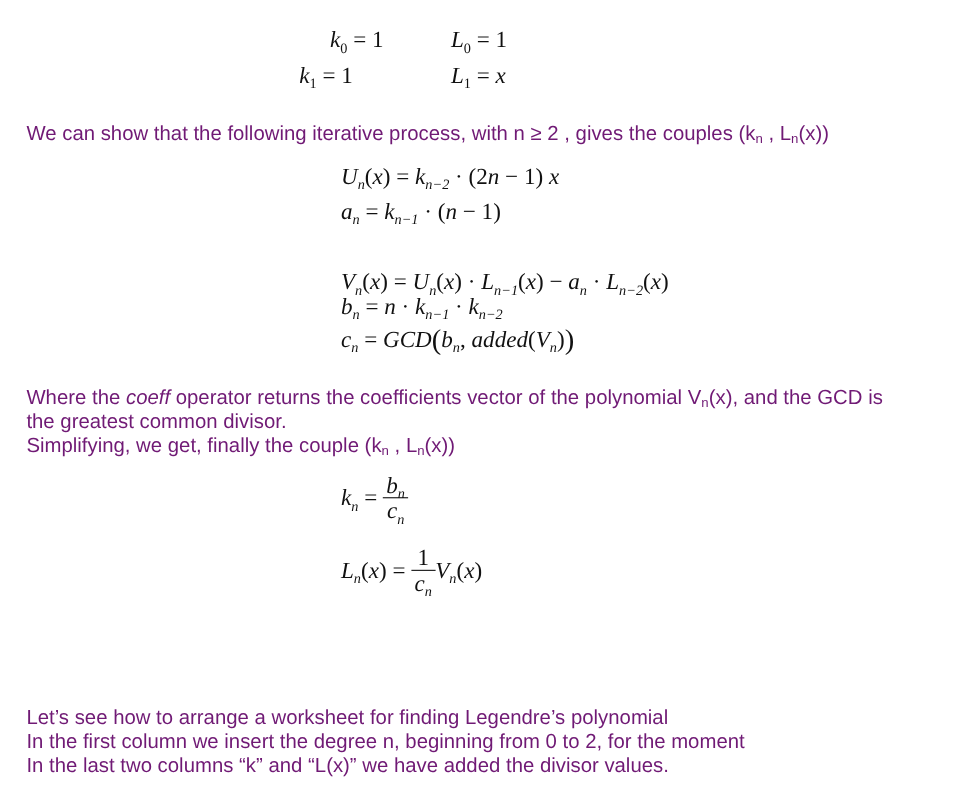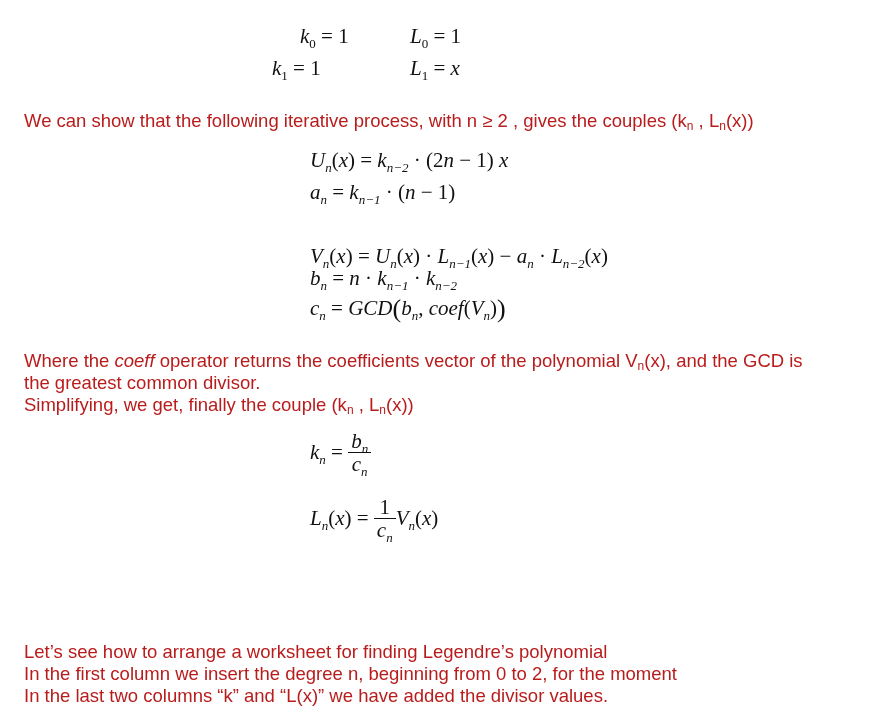--- a/index.html
+++ b/index.html
@@ -1,17 +1,17 @@
 <!DOCTYPE html>
 <html><head>
   <meta charset="utf-8">
   <style>
     html, body { margin: 0; padding: 0; background: #ffffff; }
     body { width: 887px; height: 720px; position: relative; overflow: hidden; color: #111; }
-    .prose { position: absolute; left: 24px; font-family: "Liberation Sans", sans-serif; font-size: 18.5px; line-height: 22px; color: #b91c1c; white-space: nowrap; }
+    .prose { position: absolute; left: 24px; font-family: "Liberation Sans", sans-serif; font-size: 18.5px; line-height: 22px; color: #701a75; white-space: nowrap; }
     .prose sub { font-size: 12px; vertical-align: -3px; line-height: 0; }
     .math { position: absolute; font-family: "Liberation Serif", serif; font-size: 21px; color: #111; white-space: nowrap; line-height: 24px; }
     .math i { font-style: italic; }
     .math sub { font-size: 13px; font-style: italic; vertical-align: -5px; line-height: 0; }
     .math .up { font-style: normal; }
     .frac { display: inline-block; vertical-align: middle; text-align: center; position: relative; top: -2px; }
     .frac .num { display: block; padding: 0 3px; line-height: 22px; }
     .frac .den { display: block; padding: 0 3px; line-height: 22px; border-top: 1.2px solid #111; }
     .big-paren { font-size: 26px; vertical-align: -2px; }
     em.it { font-style: italic; }
@@ -42,21 +42,21 @@
 <div class="math" style="left:310px; top:180px;">
   <i>a</i><sub>n</sub> = <i>k</i><sub>n−1</sub> · (<i>n</i> − 1)
 </div>
 <div class="math" style="left:310px; top:212px;margin-top:32px;">
   <i>V</i><sub>n</sub>(<i>x</i>) = <i>U</i><sub>n</sub>(<i>x</i>) · <i>L</i><sub>n−1</sub>(<i>x</i>) − <i>a</i><sub>n</sub> · <i>L</i><sub>n−2</sub>(<i>x</i>)
 </div>
 <div class="math" style="left:310px; top:266px;">
   <i>b</i><sub>n</sub> = <i>n</i> · <i>k</i><sub>n−1</sub> · <i>k</i><sub>n−2</sub>
 </div>
 <div class="math" style="left:310px; top:296px;">
-  <i>c</i><sub>n</sub> = <i>GCD</i><span class="big-paren">(</span><i>b</i><sub>n</sub>, <i>coef</i>(<i>V</i><sub>n</sub>)<span class="big-paren">)</span>
+  <i>c</i><sub>n</sub> = <i>GCD</i><span class="big-paren">(</span><i>b</i><sub>n</sub>, <i>added</i>(<i>V</i><sub>n</sub>)<span class="big-paren">)</span>
 </div>
 
 <div class="prose" style="top:350px;">
   <span>Where the </span><em class="it">coeff</em><span> operator returns the coefficients vector of the polynomial V</span><sub>n</sub><span>(x), and the GCD is</span><br>
   <span>the greatest common divisor.</span><br>
   <span>Simplifying, we get, finally the couple (k</span><sub>n</sub><span> , L</span><sub>n</sub><span>(x))</span>
 </div>
 
 <div class="math" style="left:310px; top:432px;">
   <i>k</i><sub>n</sub> = <span class="frac"><span class="num"><i>b</i><sub>n</sub></span><span class="den"><i>c</i><sub>n</sub></span></span>

